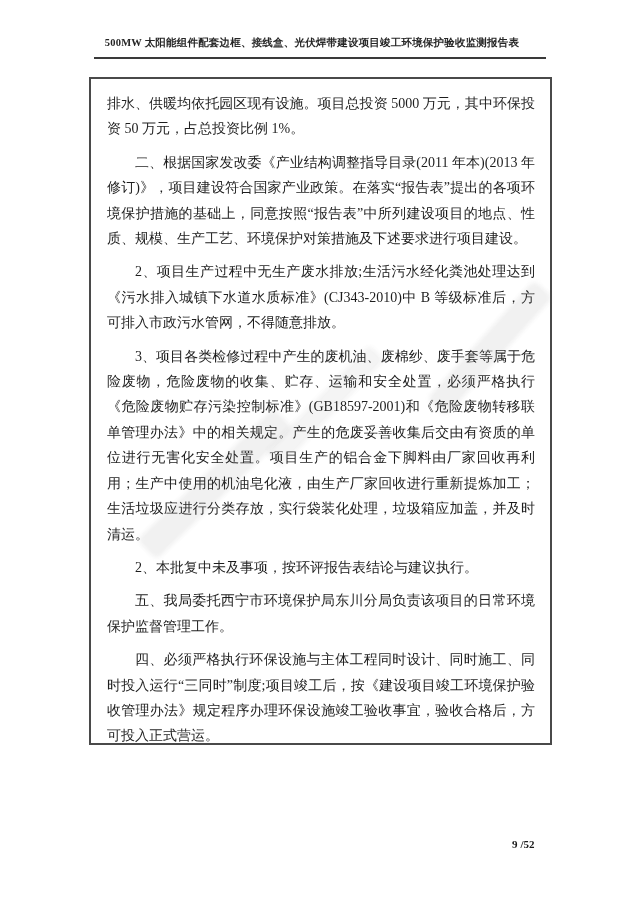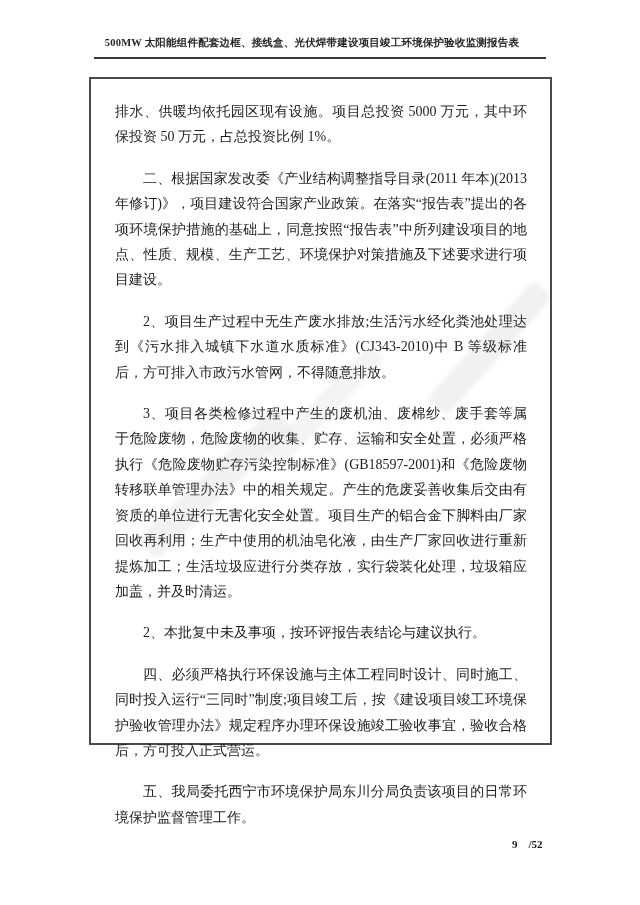--- a/index.html
+++ b/index.html
@@ -40,21 +40,21 @@
     top: 77px;
     left: 89px;
     width: 463px;
     height: 668px;
     box-sizing: border-box;
     border: 2px solid #4a4a4a;
     padding: 4px 7px 0 8px;
     background: #ffffff;
   }
   .para {
-    margin: 16px;
+    margin: 8px;
     font-size: 14px;
     line-height: 25.4px;
     text-align: justify;
     text-justify: inter-ideograph;
     color: #1d1d1d;
   }
   .para.indent { text-indent: 2em; }
   
   .watermark {
     position: absolute;
@@ -68,37 +68,37 @@
   .wm-3 { top: 395px; left: 250px; width: 150px; height: 22px; transform: rotate(-46deg); opacity: 0.8; }
   .page-number {
     position: absolute;
     top: 838px;
     left: 512px;
     font-size: 11px;
     font-weight: bold;
     color: #1a1a1a;
     white-space: nowrap;
   }
-  .page-number .slash-total { margin-left: 11px; }
+  .page-number .slash-total { margin-left: 3px; }
 </style>
 </head>
 <body>
 
 <div class="header-title">500MW 太阳能组件配套边框、接线盒、光伏焊带建设项目竣工环境保护验收监测报告表</div>
 
 <div class="header-rule"></div>
 
 <div class="content-box">
   <p class="para">排水、供暖均依托园区现有设施。项目总投资 5000 万元，其中环保投资 50 万元，占总投资比例 1%。</p>
   <p class="para indent">二、根据国家发改委《产业结构调整指导目录(2011 年本)(2013 年修订)》，项目建设符合国家产业政策。在落实“报告表”提出的各项环境保护措施的基础上，同意按照“报告表”中所列建设项目的地点、性质、规模、生产工艺、环境保护对策措施及下述要求进行项目建设。</p>
   <p class="para indent">2、项目生产过程中无生产废水排放;生活污水经化粪池处理达到《污水排入城镇下水道水质标准》(CJ343-2010)中 B 等级标准后，方可排入市政污水管网，不得随意排放。</p>
   <p class="para indent">3、项目各类检修过程中产生的废机油、废棉纱、废手套等属于危险废物，危险废物的收集、贮存、运输和安全处置，必须严格执行《危险废物贮存污染控制标准》(GB18597-2001)和《危险废物转移联单管理办法》中的相关规定。产生的危废妥善收集后交由有资质的单位进行无害化安全处置。项目生产的铝合金下脚料由厂家回收再利用；生产中使用的机油皂化液，由生产厂家回收进行重新提炼加工；生活垃圾应进行分类存放，实行袋装化处理，垃圾箱应加盖，并及时清运。</p>
   <p class="para indent">2、本批复中未及事项，按环评报告表结论与建议执行。</p>
+  <p class="para indent">五、我局委托西宁市环境保护局东川分局负责该项目的日常环境保护监督管理工作。</p>
   <p class="para indent">四、必须严格执行环保设施与主体工程同时设计、同时施工、同时投入运行“三同时”制度;项目竣工后，按《建设项目竣工环境保护验收管理办法》规定程序办理环保设施竣工验收事宜，验收合格后，方可投入正式营运。</p>
-  <p class="para indent">五、我局委托西宁市环境保护局东川分局负责该项目的日常环境保护监督管理工作。</p>
 </div>
 
 <div class="watermark wm-1"></div>
 <div class="watermark wm-2"></div>
 <div class="watermark wm-3"></div>
 
 <div class="page-number">
   <span>9</span><span class="slash-total">/52</span>
 </div>
 

